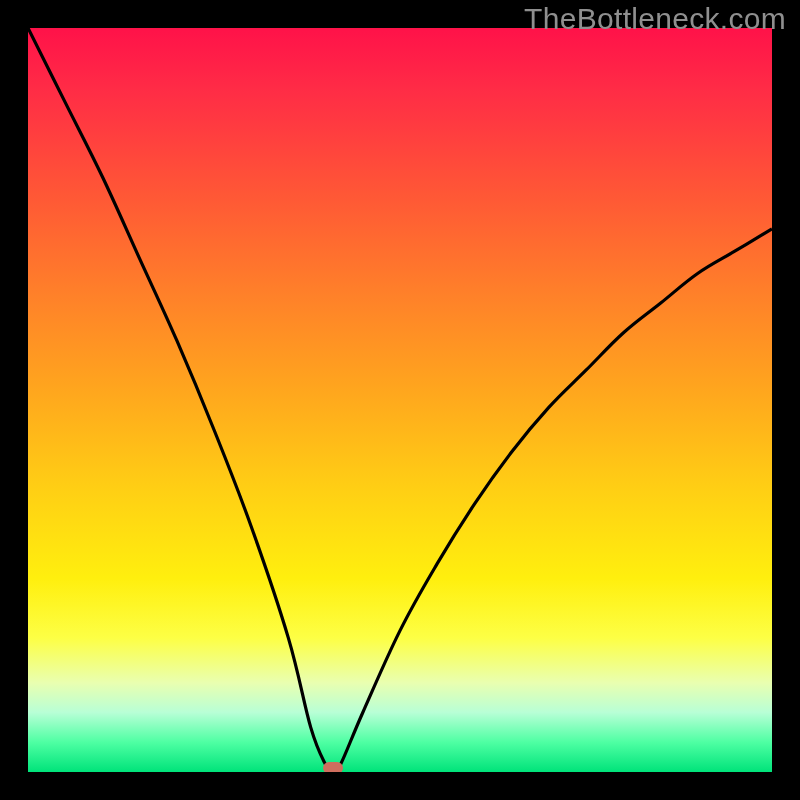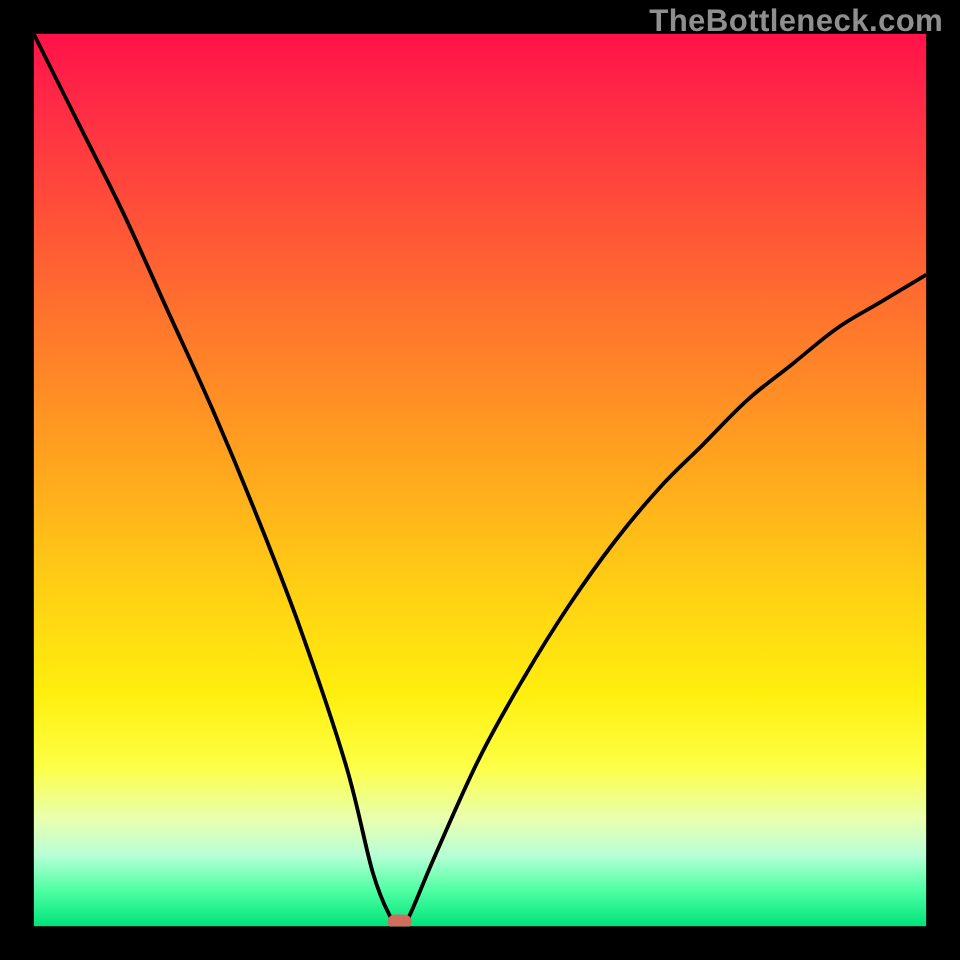--- a/index.html
+++ b/index.html
@@ -15,22 +15,22 @@
     position: relative;
     width: 800px;
     height: 800px;
     background: #000;
   }
   .watermark {
     position: absolute;
     top: 2px;
     right: 14px;
     color: #8f8f8f;
-    font-size: 26px;
-    font-weight: 700;
+    font-size: 30px;
+    font-weight: 400;
     letter-spacing: 0.3px;
     z-index: 10;
     user-select: none;
   }
   .plot {
     position: absolute;
     left: 28px;
     top: 28px;
     width: 744px;
     height: 744px;

